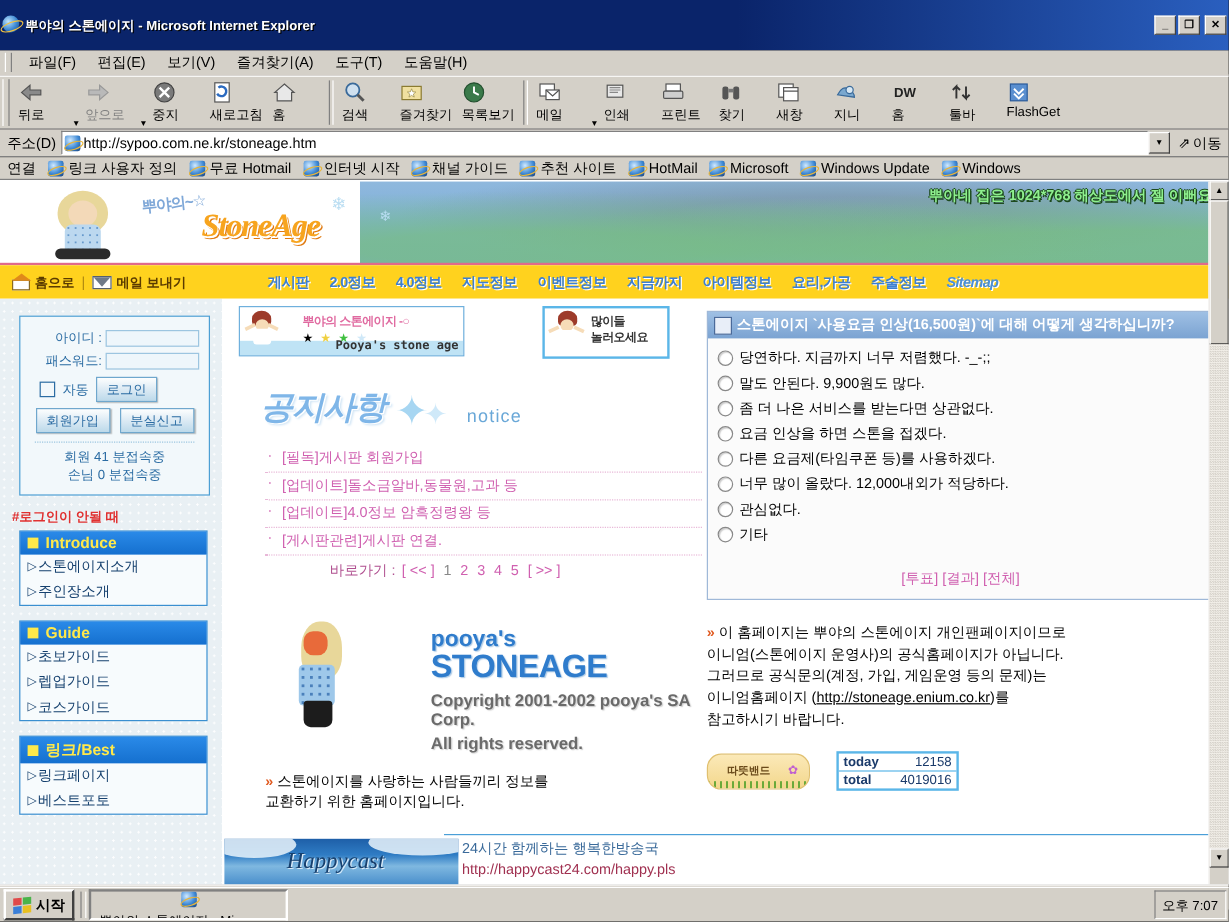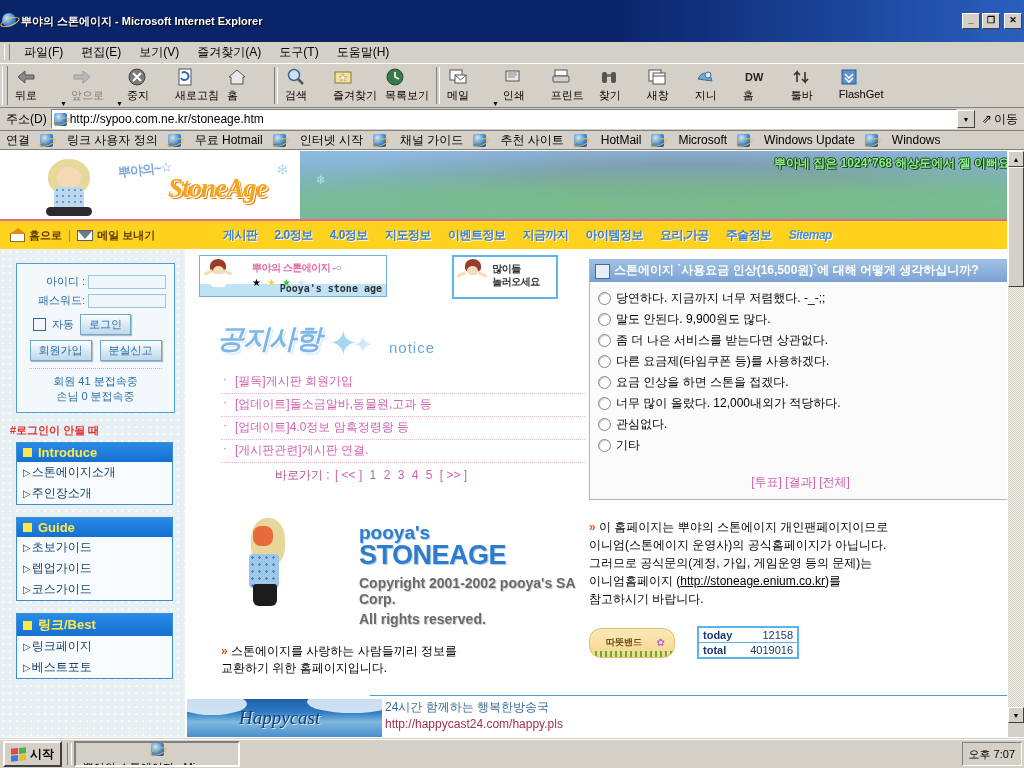--- a/index.html
+++ b/index.html
@@ -80,21 +80,21 @@
     display:flex;align-items:center;justify-content:center;font-size:7px;flex:0 0 auto;
   }
   .goto{display:flex;align-items:center;padding:0 6px;font-size:12px;white-space:nowrap;gap:2px;}
 
   
   .linksbar{
     height:18px;background:#d4d0c8;display:flex;align-items:center;
     border-bottom:1px solid #808080;padding-left:4px;overflow:hidden;
   }
   .links-label{font-size:12px;padding:0 5px 0 2px;white-space:nowrap;}
-  .link-item{display:flex;align-items:center;font-size:12px;padding:0 5px;white-space:nowrap;gap:14px;}
+  .link-item{display:flex;align-items:center;font-size:12px;padding:0 5px;white-space:nowrap;gap:4px;}
   .ie-mini{
     width:13px;height:13px;flex:0 0 auto;
     background:radial-gradient(circle at 35% 30%,#cfe9ff 0%,#3f8ad6 55%,#16407c 100%);
     border-radius:2px;position:relative;
   }
   .ie-mini:after{
     content:"";position:absolute;left:-1px;top:5px;width:15px;height:5px;
     border:1px solid #e8b53a;border-radius:50%;transform:rotate(-18deg);
   }
 
@@ -827,25 +827,25 @@
                 <div class="popt">
                     <span class="radio"></span>
                     <span>말도 안된다. 9,900원도 많다.</span>
                   </div>
                 <div class="popt">
                     <span class="radio"></span>
                     <span>좀 더 나은 서비스를 받는다면 상관없다.</span>
                   </div>
                 <div class="popt">
                     <span class="radio"></span>
-                    <span>다른 요금제(타임쿠폰 등)를 사용하겠다.</span>
+                    <span>요금 인상을 하면 스톤을 접겠다.</span>
                   </div>
                 <div class="popt">
                     <span class="radio"></span>
-                    <span>요금 인상을 하면 스톤을 접겠다.</span>
+                    <span>다른 요금제(타임쿠폰 등)를 사용하겠다.</span>
                   </div>
                 <div class="popt">
                     <span class="radio"></span>
                     <span>너무 많이 올랐다. 12,000내외가 적당하다.</span>
                   </div>
                 <div class="popt">
                     <span class="radio"></span>
                     <span>관심없다.</span>
                   </div>
                 <div class="popt">

